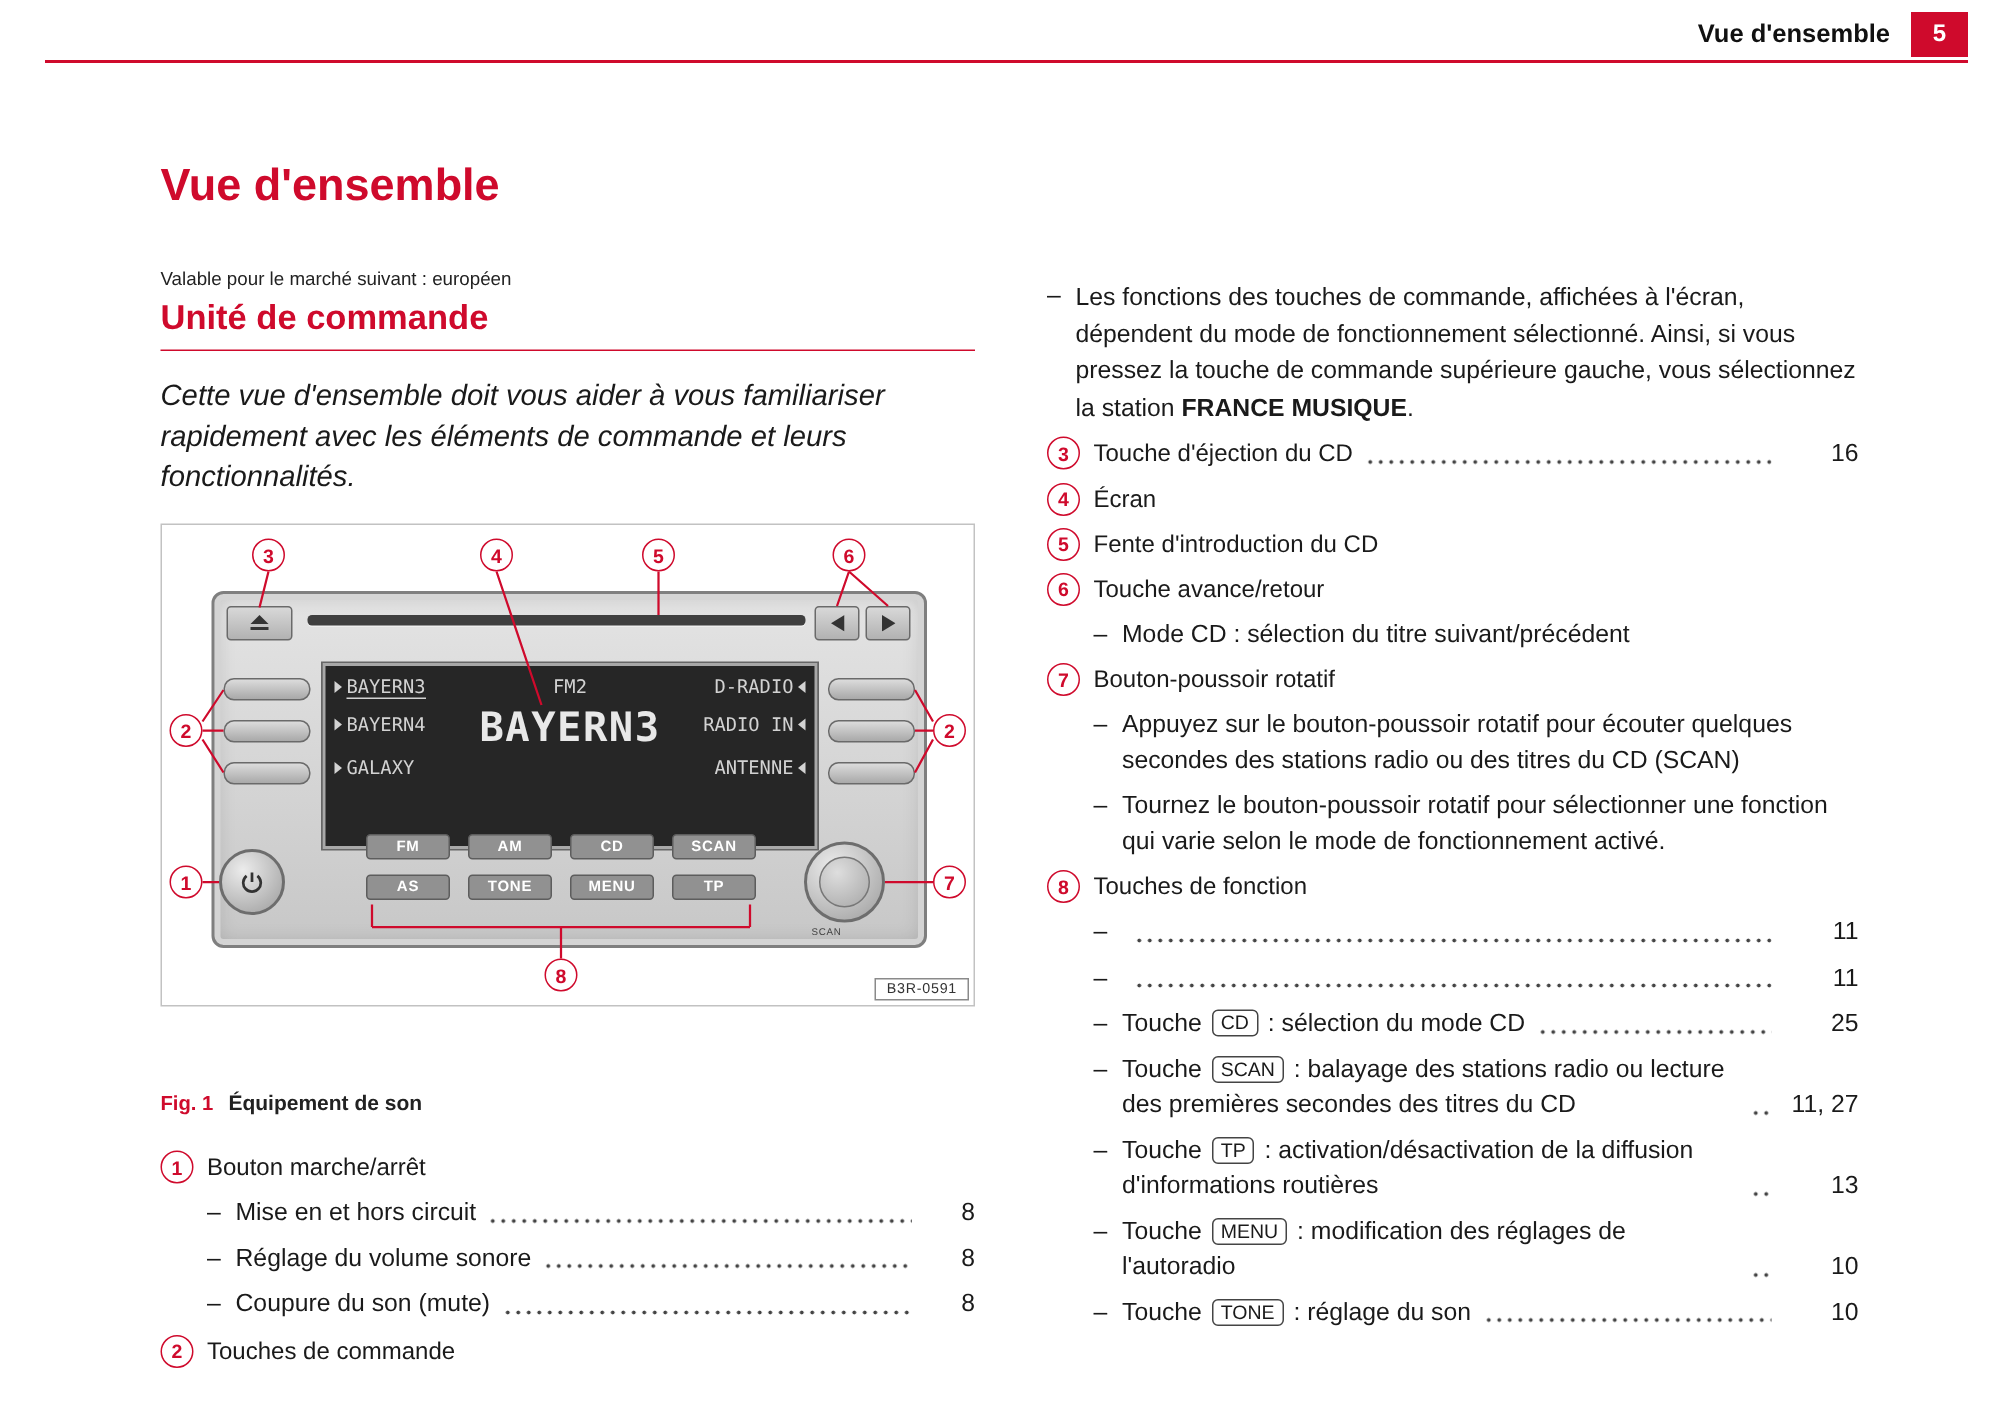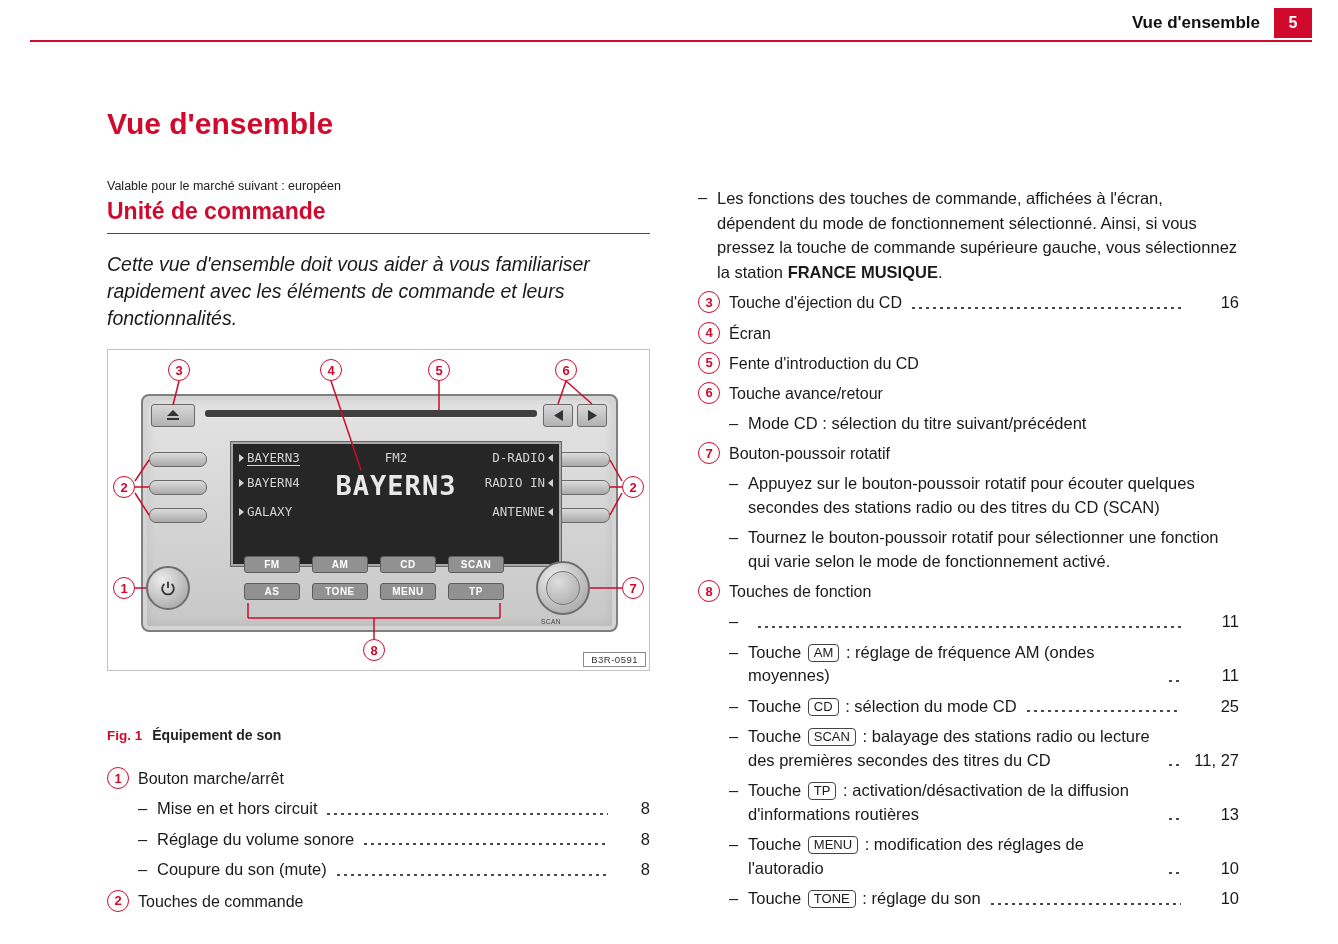--- a/index.html
+++ b/index.html
@@ -43,21 +43,21 @@
   .arrow-btn { width: 30px; height: 23px; top: 8px; }
   .arrow-btn.back { left: 400px; } .arrow-btn.fwd { left: 434px; }
   .cd-slot { left: 62px; top: 14px; width: 332px; height: 7px; background: #3f3f3f;
     border-radius: 3px; box-shadow: 0 1px 0 #eee; }
 
   .cmd-btn { width: 58px; height: 15px; border-radius: 7px; border: 1px solid #6a6a6a;
     background: linear-gradient(#dcdcdc,#a9a9a9); }
   .cmd-l { left: 6px; } .cmd-r { left: 409px; }
   .cmd-1 { top: 56px; } .cmd-2 { top: 84px; } .cmd-3 { top: 112px; }
 
-  .display { left: 88px; top: 46px; width: 330px; height: 124px; background: #262626;
+  .display { left: 72px; top: 46px; width: 330px; height: 124px; background: #262626;
     border: 2px solid #a8a8a8; box-shadow: 0 0 0 1px #666; color: #d2d2d2;
     font-family: "DejaVu Sans Mono", monospace; font-size: 12.5px; }
   .display > * { position: absolute; }
   .d-row { left: 6px; right: 6px; display: flex; justify-content: space-between; }
   .d-row1 { top: 6px; } .d-row2 { top: 31px; } .d-row3 { top: 60px; }
   .d-center { position: absolute; left: 50%; top: 6px; transform: translateX(-50%); }
   .d-big { top: 26px; left: 50%; transform: translateX(-50%); font-size: 27px; font-weight: bold;
     letter-spacing: 1px; color: #e8e8e8; }
   .d-sel { border-bottom: 1px solid #d2d2d2; }
   .tri { display: inline-block; width: 0; height: 0; }
@@ -330,21 +330,20 @@
       <div class="sub-row">
         <span class="dash"></span>
         <span class="entry">
           <span class="dots"></span>
           <span class="pg">11</span>
         </span>
       </div>
       <div class="sub-row">
         <span class="dash"></span>
         <span class="entry">
-          <span class="sub-text"><span>Touche</span> <span class="key">AM</span> <span>: réglage de fréquence AM (ondes moyennes)</span></span>
           <span class="dots"></span>
           <span class="pg">11</span>
         </span>
       </div>
       <div class="sub-row">
         <span class="dash"></span>
         <span class="entry">
           <span class="sub-text"><span>Touche</span> <span class="key">CD</span> <span>: sélection du mode CD</span></span>
           <span class="dots"></span>
           <span class="pg">25</span>

